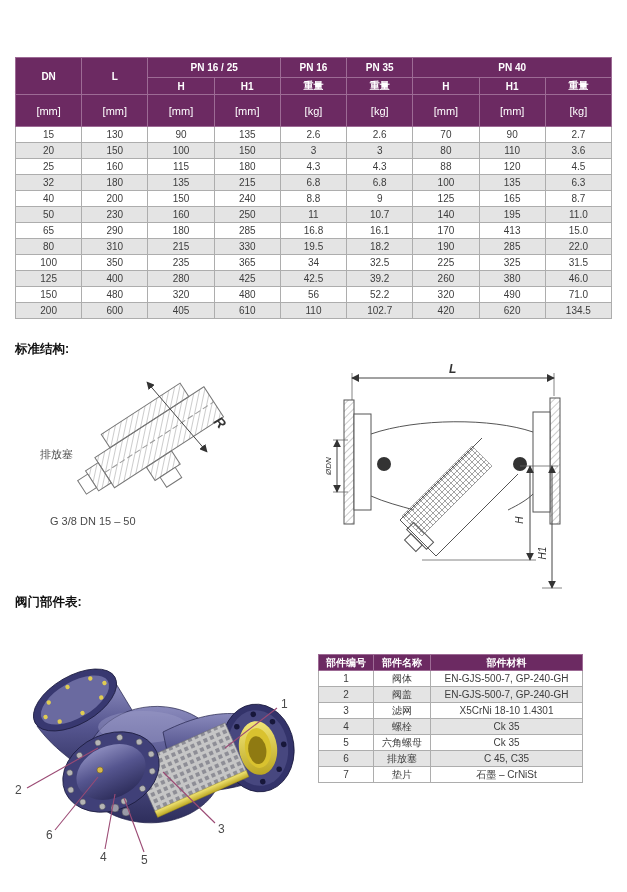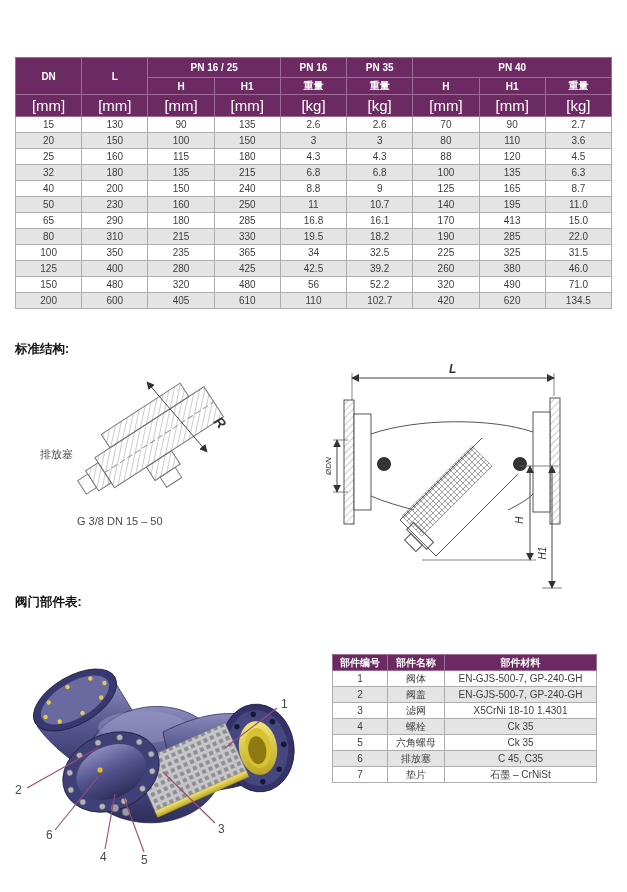--- a/index.html
+++ b/index.html
@@ -16,45 +16,44 @@
     position:absolute; left:15px; top:57px; width:597px;
     border-collapse:collapse; table-layout:fixed; font-size:10px;
     border:1px solid #8a8a8a;
   }
   table.dims th {
     background:#6c2a62; color:#fff; font-weight:bold;
     border:1px solid #9d6b95; text-align:center; font-size:10px;
   }
   table.dims tr.hr1 th { height:20px; }
   table.dims tr.hr2 th { height:17px; }
-  table.dims tr.hru th { height:22px; font-weight:normal; font-size:15px; }
+  table.dims tr.hru th { height:32px; font-weight:normal; font-size:11px; }
   table.dims td {
     border:1px solid #adadad; text-align:center; height:16px;
     color:#3d3d3d; padding:0;
   }
   table.dims tbody tr:nth-child(even) td { background:#e4e4e4; }
   
   table.parts {
     position:absolute; left:318px; top:654px; width:265px;
     border-collapse:collapse; table-layout:fixed; font-size:10px;
     border:1px solid #8a8a8a;
-    margin-left:14px;
   }
   table.parts th {
     background:#6c2a62; color:#fff; font-weight:bold; height:16px;
     border:1px solid #9d6b95; text-align:center; font-size:10px;
   }
   table.parts td {
     border:1px solid #adadad; text-align:center; height:16px; color:#3d3d3d; padding:0;
   }
   table.parts tbody tr:nth-child(even) td { background:#e4e4e4; }
   table.parts col.c1 { width:55px; } table.parts col.c2 { width:57px; }
   
   .drain-label { position:absolute; left:40px; top:447px; font-size:11px; color:#4a4a4a; }
-  .notes { position:absolute; left:77px; top:512px; font-size:11px; color:#4a4a4a; line-height:18px; }
+  .notes { position:absolute; left:50px; top:512px; font-size:11px; color:#4a4a4a; line-height:18px; }
   svg { position:absolute; }
   svg text { font-family:"Liberation Sans","DejaVu Sans",sans-serif; }
 </style>
 </head>
 <body>
 
 <div class="page">
 
   <div class="sec-heading" style="top:31px;margin-top:48px;">尺寸和重量:</div>
 

